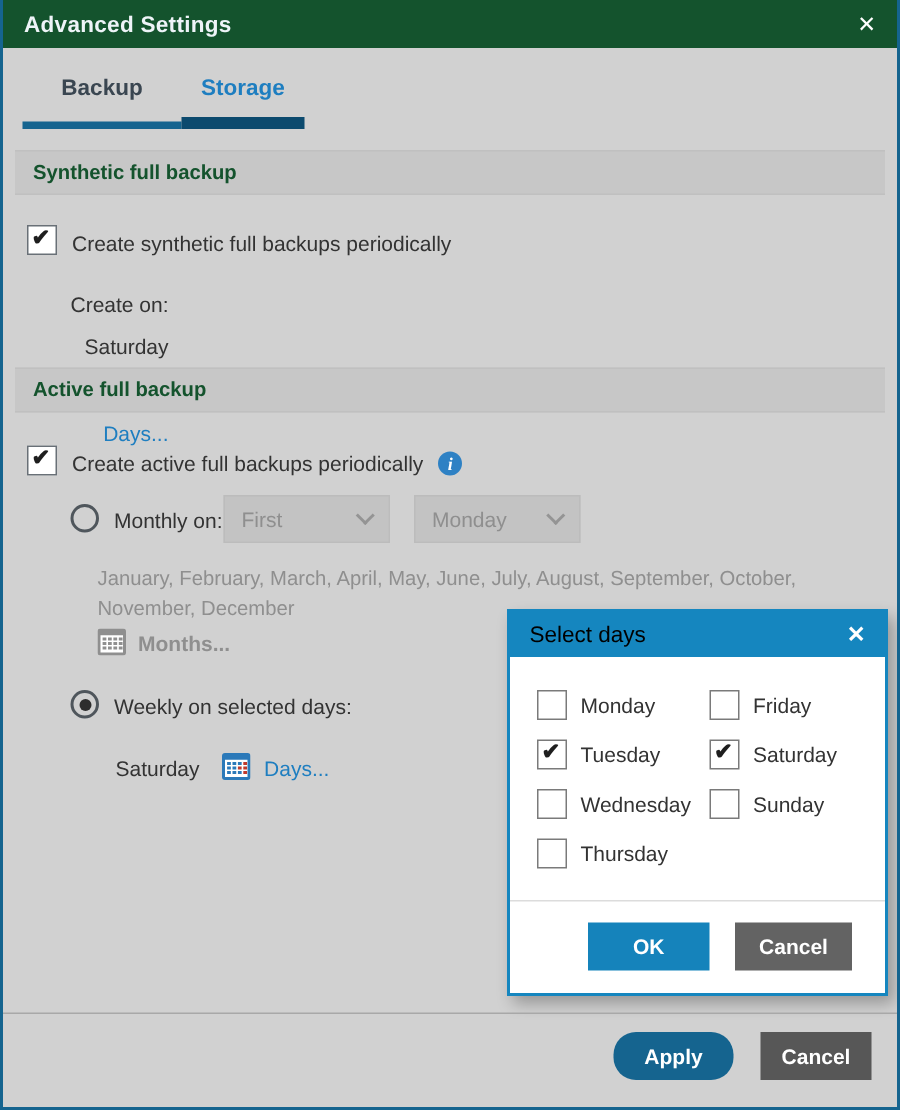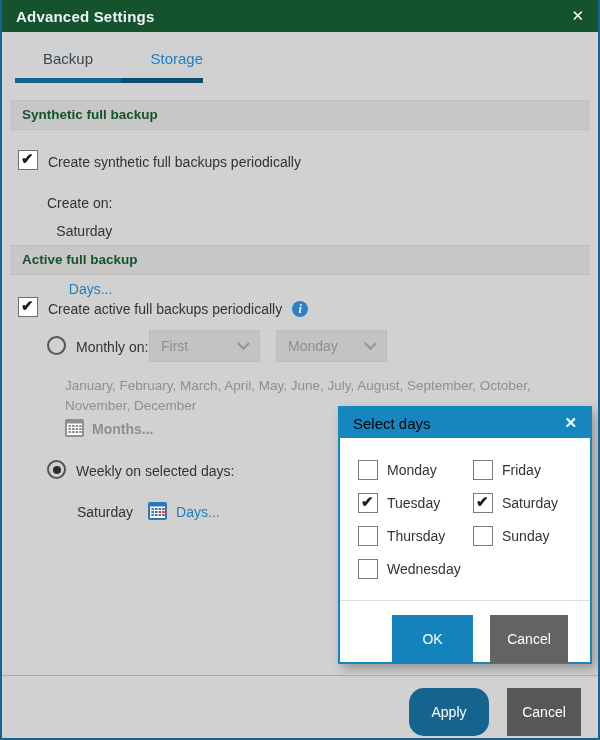--- a/index.html
+++ b/index.html
@@ -9,23 +9,23 @@
     border-left:2px solid #15648f;border-right:2px solid #15648f;border-bottom:2px solid #15648f;
     font-family:"Liberation Sans",sans-serif;overflow:hidden;
   }
   
   .titlebar{position:absolute;top:0;left:-2px;right:-2px;height:32px;background:#14532d;
     display:flex;align-items:center;padding:0 16px;box-sizing:border-box;}
   .titlebar .title{color:#eef4f8;font-size:15px;font-weight:700;letter-spacing:.2px;}
   .titlebar .close{margin-left:auto;color:#fff;font-size:15px;cursor:pointer;}
   
   .tabs{position:absolute;top:50px;left:13px;display:flex;}
-  .tab{font-size:15px;text-align:center;padding-bottom:11px;cursor:pointer;}
+  .tab{font-size:15px;text-align:center;padding-bottom:11px;cursor:pointer;font-weight:bold;}
   .tab.active{width:106px;color:#3a4651;border-bottom:5px solid #15648f;}
-  .tab.inactive{width:82px;color:#1e7ec0;border-bottom:5px solid #0c4a6e;text-align:right;}
+  .tab.inactive{width:82px;color:#1e7ec0;border-bottom:8px solid #0c4a6e;}
   
   .band{position:absolute;left:8px;right:8px;height:30px;background:#c7c7c7;
     border-top:1px solid #c0c0c0;border-bottom:1px solid #c0c0c0;box-sizing:border-box;
     line-height:28px;padding-left:12px;font-size:13.5px;font-weight:700;color:#14532d;}
   .band.syn{top:100px}.band.act{top:245px}
   
   .row{position:absolute;display:flex;align-items:flex-end;gap:10px;font-size:14px;color:#333;white-space:nowrap;}
   .checkbox{width:18px;height:18px;background:#fff;border:1px solid #697077;box-sizing:content-box;
     position:relative;flex:none;cursor:pointer;}
   .checkbox.checked::after{content:"\2714";position:absolute;left:2px;top:-1px;font-size:15px;line-height:18px;color:#1e1e1e;font-weight:700;}
@@ -47,22 +47,22 @@
   .popup{position:absolute;left:336px;top:406px;width:254px;height:258px;background:#fff;
     border:2px solid #1586bf;box-sizing:border-box;box-shadow:4px 5px 10px rgba(0,0,0,.28);}
   .popup-titlebar{height:30px;background:#1586bf;display:flex;align-items:center;padding:0 13px;}
   .popup-title{color:#000000;font-size:15px;font-weight:400;}
   .popup-close{margin-left:auto;color:#fff;font-size:15px;font-weight:700;cursor:pointer;}
   .day-col{position:absolute;display:flex;flex-direction:column;gap:13px;}
   .day-col.c1{left:18px;top:52px}.day-col.c2{left:133px;top:52px}
   .day-item{display:flex;align-items:center;gap:9px;font-size:14px;color:#333;white-space:nowrap;}
   .day-item .checkbox{border-color:#7a7a7a;}
   .popup-sep{position:absolute;top:192px;left:0;right:0;border-top:1px solid #dcdcdc;}
-  .btn{position:absolute;height:48px;display:flex;align-items:center;justify-content:center;
-    color:#fff;font-size:14px;font-weight:400;cursor:pointer;box-sizing:border-box;}
+  .btn{position:absolute;height:32px;display:flex;align-items:center;justify-content:center;
+    color:#fff;font-size:14px;font-weight:700;cursor:pointer;box-sizing:border-box;}
   .btn.ok{left:52px;top:207px;width:81px;background:#1583bb;}
   .btn.pcancel{left:150px;top:207px;width:78px;background:#636363;}
   
   .footer-sep{position:absolute;top:675px;left:0;right:0;border-top:1px solid #a8a8a8;}
   .btn.apply{left:407px;top:688px;width:80px;background:#15648f;border-radius:15px;}
   .btn.fcancel{left:505px;top:688px;width:74px;background:#575757;}
   svg{flex:none;display:block;}
 </style>
 </head>
 <body>
@@ -202,25 +202,25 @@
         <div class="day-item">
           <span class="checkbox"></span>
           <span>Monday</span>
         </div>
         <div class="day-item">
           <span class="checkbox checked"></span>
           <span>Tuesday</span>
         </div>
         <div class="day-item">
           <span class="checkbox"></span>
+          <span>Wednesday</span>
+        </div>
+        <div class="day-item">
+          <span class="checkbox"></span>
           <span>Thursday</span>
-        </div>
-        <div class="day-item">
-          <span class="checkbox"></span>
-          <span>Wednesday</span>
         </div>
       </div>
     <div class="day-col c2">
         <div class="day-item">
           <span class="checkbox"></span>
           <span>Friday</span>
         </div>
         <div class="day-item">
           <span class="checkbox checked"></span>
           <span>Saturday</span>

